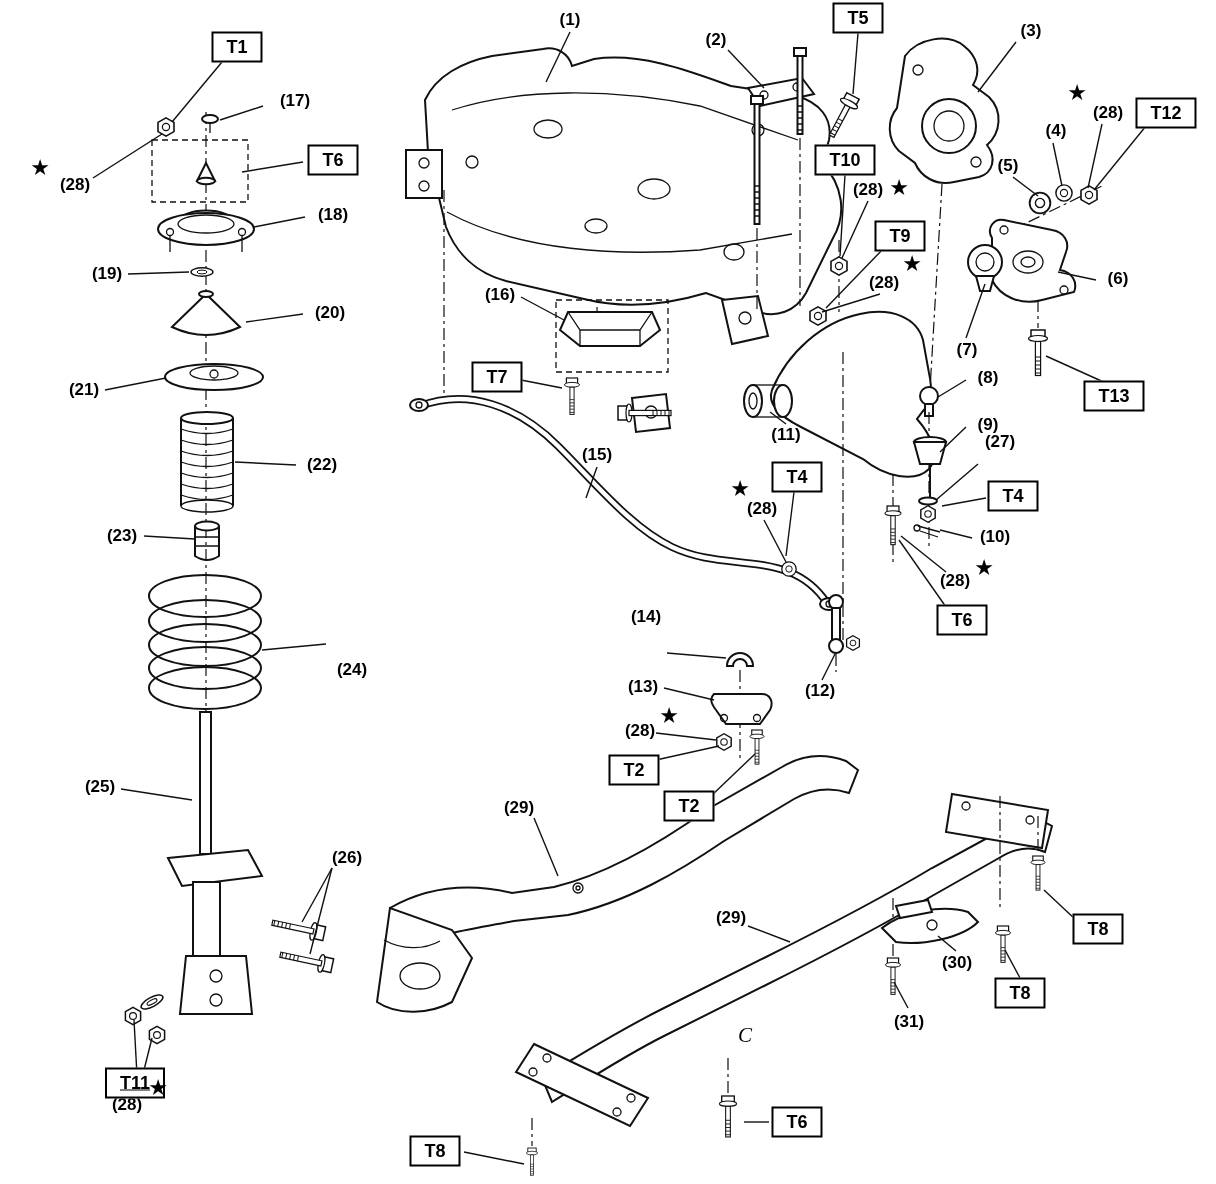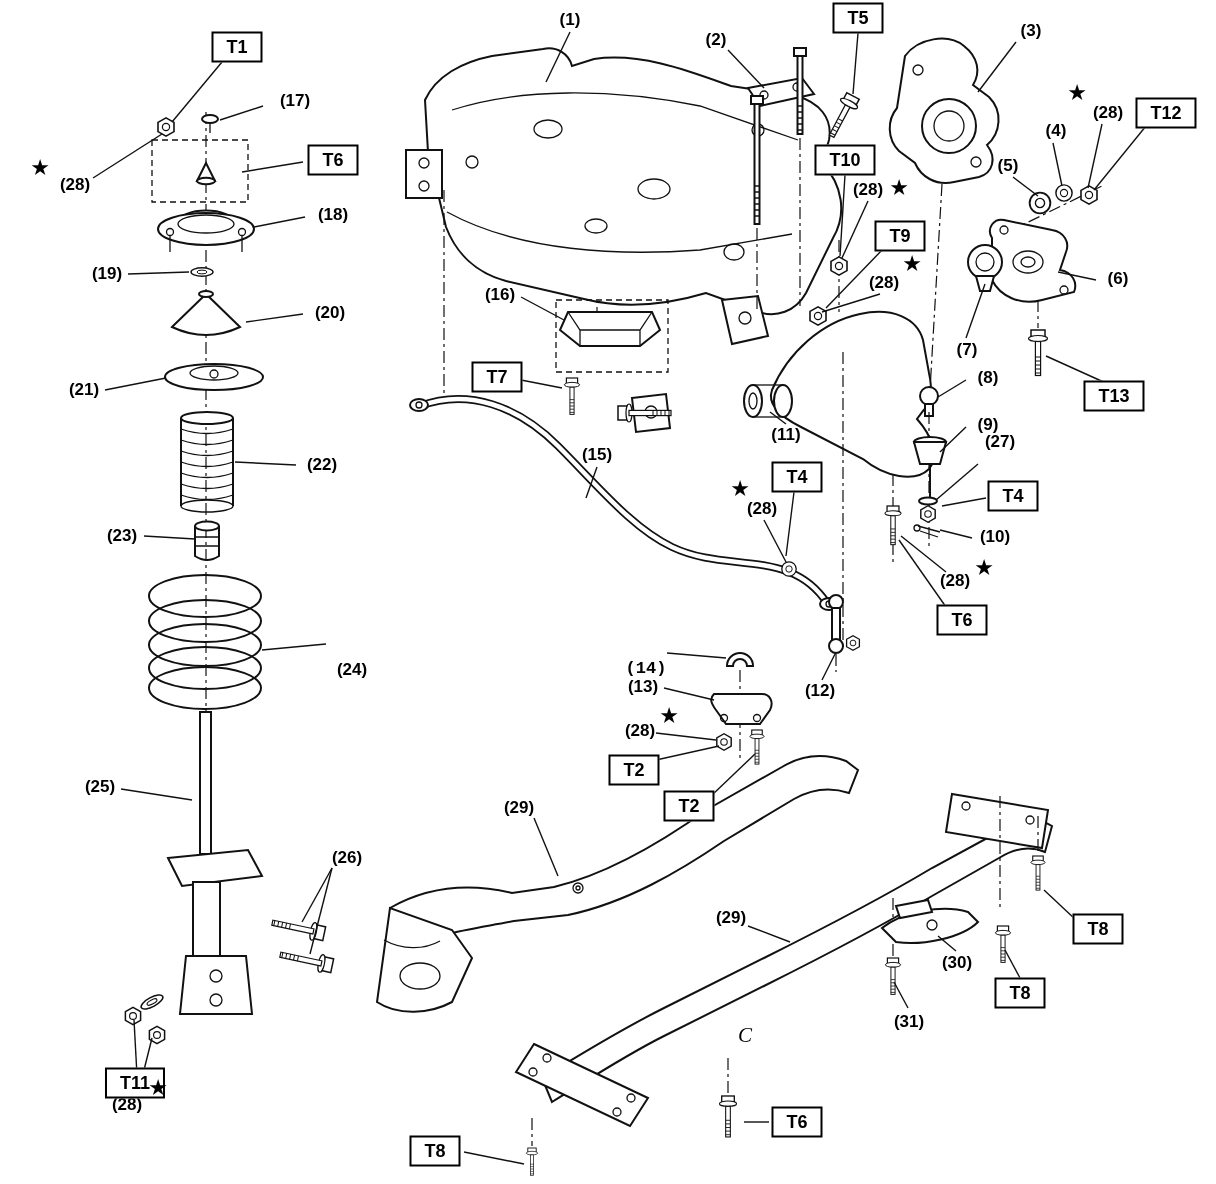--- a/index.html
+++ b/index.html
@@ -337,21 +337,21 @@
     <div class="part-label" style="left: 1056px; top: 131px;">(4)</div>
     <div class="part-label" style="left: 1008px; top: 166px;">(5)</div>
     <div class="part-label" style="left: 1118px; top: 279px;">(6)</div>
     <div class="part-label" style="left: 967px; top: 350px;">(7)</div>
     <div class="part-label" style="left: 988px; top: 378px;">(8)</div>
     <div class="part-label" style="left: 988px; top: 425px;">(9)</div>
     <div class="part-label" style="left: 995px; top: 537px;">(10)</div>
     <div class="part-label" style="left: 786px; top: 435px;">(11)</div>
     <div class="part-label" style="left: 820px; top: 691px;">(12)</div>
     <div class="part-label" style="left: 643px; top: 687px;">(13)</div>
-    <div class="part-label" style="left: 646px; top: 668px; font-family: Liberation Mono, monospace;">(14)</div>
+    <div class="part-label" style="left: 646px; top: 617px;">(14)</div>
     <div class="part-label" style="left: 597px; top: 455px;">(15)</div>
     <div class="part-label" style="left: 500px; top: 295px;">(16)</div>
     <div class="part-label" style="left: 283px; top: 101px; margin-left: 12px;">(17)</div>
     <div class="part-label" style="left: 333px; top: 215px; text-align: right;">(18)</div>
     <div class="part-label" style="left: 107px; top: 274px;">(19)</div>
     <div class="part-label" style="left: 330px; top: 313px;">(20)</div>
     <div class="part-label" style="left: 84px; top: 390px;">(21)</div>
     <div class="part-label" style="left: 322px; top: 465px;">(22)</div>
     <div class="part-label" style="left: 122px; top: 536px;">(23)</div>
     <div class="part-label" style="left: 352px; top: 670px;">(24)</div>
@@ -379,21 +379,21 @@
     <div class="torque-label" style="left: 497px; top: 377px;">T7</div>
     <div class="torque-label" style="left: 1114px; top: 396px;">T13</div>
     <div class="torque-label" style="left: 797px; top: 477px;">T4</div>
     <div class="torque-label" style="left: 1013px; top: 496px;">T4</div>
     <div class="torque-label" style="left: 962px; top: 620px;">T6</div>
     <div class="torque-label" style="left: 634px; top: 770px;">T2</div>
     <div class="torque-label" style="left: 689px; top: 806px;">T2</div>
     <div class="torque-label" style="left: 1098px; top: 929px;">T8</div>
     <div class="torque-label" style="left: 1020px; top: 993px;">T8</div>
     <div class="torque-label" style="left: 797px; top: 1122px;">T6</div>
-    <div class="torque-label" style="left: 135px; top: 1083px;">T11</div>
+    <div class="torque-label" style="left: 135px; top: 1083px; text-decoration: underline;">T11</div>
     <div class="torque-label" style="left: 435px; top: 1151px;">T8</div>
     <div class="star-marker" style="left: 40px; top: 168px;">★</div>
     <div class="star-marker" style="left: 1077px; top: 93px;">★</div>
     <div class="star-marker" style="left: 899px; top: 188px;">★</div>
     <div class="star-marker" style="left: 912px; top: 264px;">★</div>
     <div class="star-marker" style="left: 740px; top: 489px;">★</div>
     <div class="star-marker" style="left: 984px; top: 568px;">★</div>
     <div class="star-marker" style="left: 669px; top: 716px;">★</div>
     <div class="star-marker" style="left: 158px; top: 1088px;">★</div>
     <div class="annotation-c" style="left: 745px; top: 1035px;">C</div>

